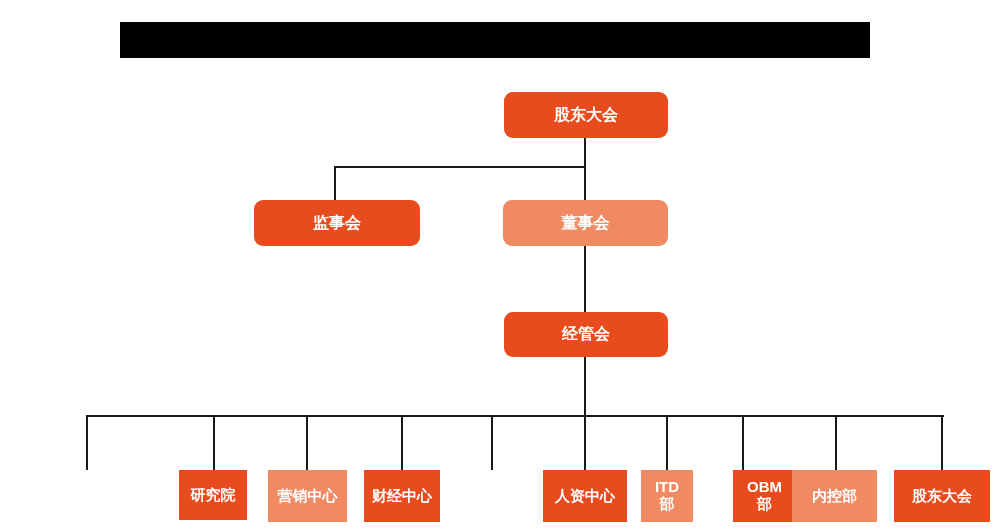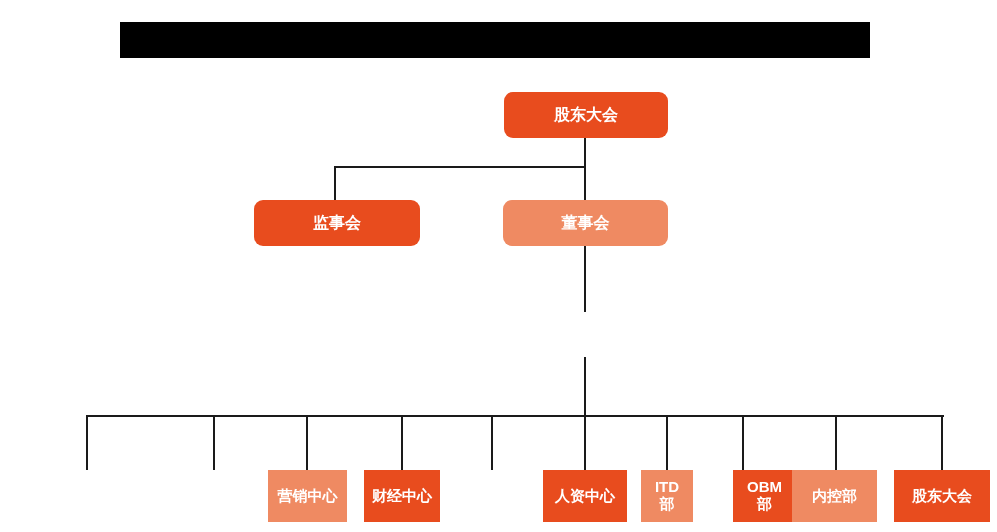--- a/index.html
+++ b/index.html
@@ -74,21 +74,27 @@
     <span>股东大会</span>
   </div>
 
   <div class="node dark fs16" style="left:254px;top:200px;width:166px;height:46px;">
     <span>监事会</span>
   </div>
   <div class="node light fs16" style="left:503px;top:200px;width:165px;height:46px;">
     <span>董事会</span>
   </div>
 
+  <div class="node dark fs16" style="left:504px;top:312px;width:164px;height:45px;">
+    <span>经管会</span>
+  </div>
 
+  <div class="node dark fs15" style="left:179px;top:470px;width:68px;height:50px;">
+    <span>研究院</span>
+  </div>
   <div class="node light fs15" style="left:268px;top:470px;width:79px;height:52px;">
     <span>营销中心</span>
   </div>
   <div class="node dark fs15" style="left:364px;top:470px;width:76px;height:52px;">
     <span>财经中心</span>
   </div>
   <div class="node dark fs15" style="left:543px;top:470px;width:84px;height:52px;justify-content:center;">
     <span>人资中心</span>
   </div>
   <div class="node light fs15" style="left:641px;top:470px;width:52px;height:52px;">

